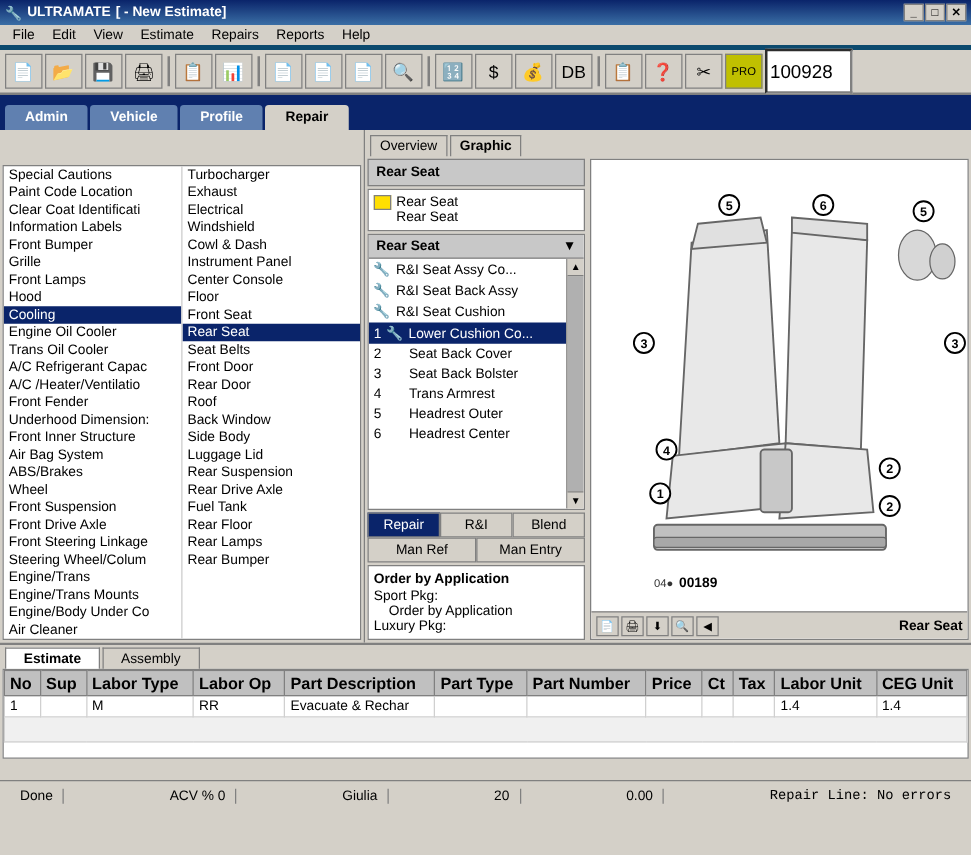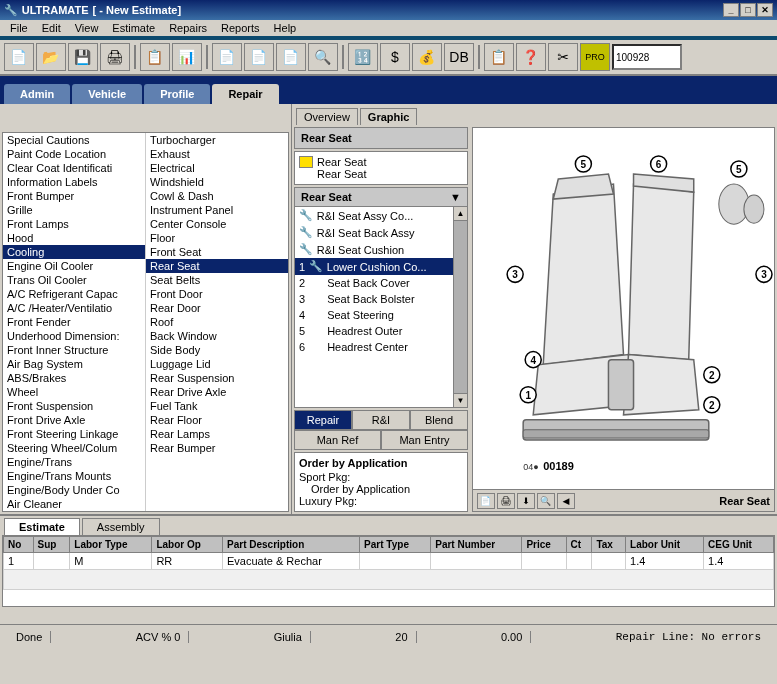--- a/index.html
+++ b/index.html
@@ -12,21 +12,21 @@
     .title-btn { width: 16px; height: 14px; background: #d4d0c8; border: 1px solid #808080; font-size: 9px; display: flex; align-items: center; justify-content: center; cursor: pointer; color: #000; }
     
     
     .menu-bar { background: #d4d0c8; height: 20px; display: flex; align-items: center; padding: 0 4px; border-bottom: 4px solid #0c4a6e; gap: 2px; }
     .menu-item { padding: 2px 6px; font-size: 11px; cursor: pointer; }
     
     
     .toolbar { background: #d4d0c8; height: 36px; display: flex; align-items: center; padding: 2px 4px; gap: 2px; border-bottom: 2px solid #808080; }
     .toolbar-btn { width: 30px; height: 28px; background: #d4d0c8; border: 1px solid #808080; display: flex; align-items: center; justify-content: center; cursor: pointer; font-size: 14px; }
     .toolbar-sep { width: 2px; height: 24px; background: #808080; margin: 0 2px; }
-    .toolbar-input { width: 70px; height: 26px; border: 2px inset #808080; background: white; padding: 0 2px; font-size: 10px; }
+    .toolbar-input { width: 70px; height: 36px; border: 2px inset #808080; background: white; padding: 0 2px; font-size: 15px; }
     
     
     .nav-tabs { background: #0a246a; height: 28px; display: flex; align-items: flex-end; padding: 0 4px; gap: 2px; }
     .nav-tab { padding: 4px 16px; font-size: 11px; font-weight: bold; cursor: pointer; border-radius: 3px 3px 0 0; }
     .nav-tab.active { background: #d4d0c8; color: #000; }
     .nav-tab.inactive { background: #6080b0; color: white; }
     
     
     .left-panel { width: 290px; background: #d4d0c8; border-right: 1px solid #808080; display: flex; flex-direction: column; }
     .sub-tabs { display: flex; padding: 4px 4px 0; gap: 2px; background: #d4d0c8; }
@@ -43,21 +43,21 @@
     .right-panel { flex: 1; display: flex; flex-direction: column; background: #d4d0c8; }
     .panel-tab { padding: 2px 7px; font-size: 11px; cursor: pointer; border: 1px solid #808080; border-bottom: none; background: #d4d0c8; }
     .panel-tab.active { background: #d4d0c8; font-weight: bold; }
     
     
     .estimate-section { height: 110px; background: #d4d0c8; border-top: 2px solid #808080; }
     .estimate-tabs { display: flex; padding: 2px 4px 0; gap: 2px; }
     .est-tab { padding: 2px 14px; font-size: 11px; cursor: pointer; border: 1px solid #808080; border-bottom: none; background: #d4d0c8; }
     .est-tab.active { background: white; font-weight: bold; }
     .est-table { width: 100%; border-collapse: collapse; background: white; font-size: 11px; }
-    .est-table th { background: #c0c0c0; padding: 2px 4px; border: 1px solid #808080; font-weight: bold; text-align: left; font-size: 10px; }
+    .est-table th { background: #c0c0c0; padding: 2px 4px; border: 1px solid #808080; font-weight: bold; text-align: left; font-size: 13px; }
     .est-table td { padding: 2px 4px; border: 1px solid #d0d0d0; }
     .est-table tr:nth-child(even) { background: #f0f0f0; }
     .est-container { border: 1px solid #808080; margin: 0 2px; background: white; height: 72px; overflow: hidden; }
     
     
     .status-bar { height: 24px; background: #d4d0c8; border-top: 1px solid #808080; display: flex; align-items: center; padding: 0 8px; font-size: 11px; justify-content: space-between; }
     .status-segment { padding: 0 8px; border-right: 1px solid #808080; }
     .status-segment:last-child { border-right: none; font-family: Liberation Mono, monospace; }
     
     
@@ -246,21 +246,21 @@
                 <span>Seat Back Cover</span>
               </div>
               <div style="display:flex; align-items:center; padding:2px 4px; gap:4px; font-size:11px;">
                 <span>3</span>
                 <span style="width:14px;"></span>
                 <span>Seat Back Bolster</span>
               </div>
               <div style="display:flex; align-items:center; padding:2px 4px; gap:4px; font-size:11px;">
                 <span>4</span>
                 <span style="width:14px;"></span>
-                <span>Seat Steering</span>
+                <span>Trans Armrest</span>
               </div>
               <div style="display:flex; align-items:center; padding:2px 4px; gap:4px; font-size:11px;">
                 <span>5</span>
                 <span style="width:14px;"></span>
                 <span>Headrest Outer</span>
               </div>
               <div style="display:flex; align-items:center; padding:2px 4px; gap:4px; font-size:11px;">
                 <span>6</span>
                 <span style="width:14px;"></span>
                 <span>Headrest Center</span>

